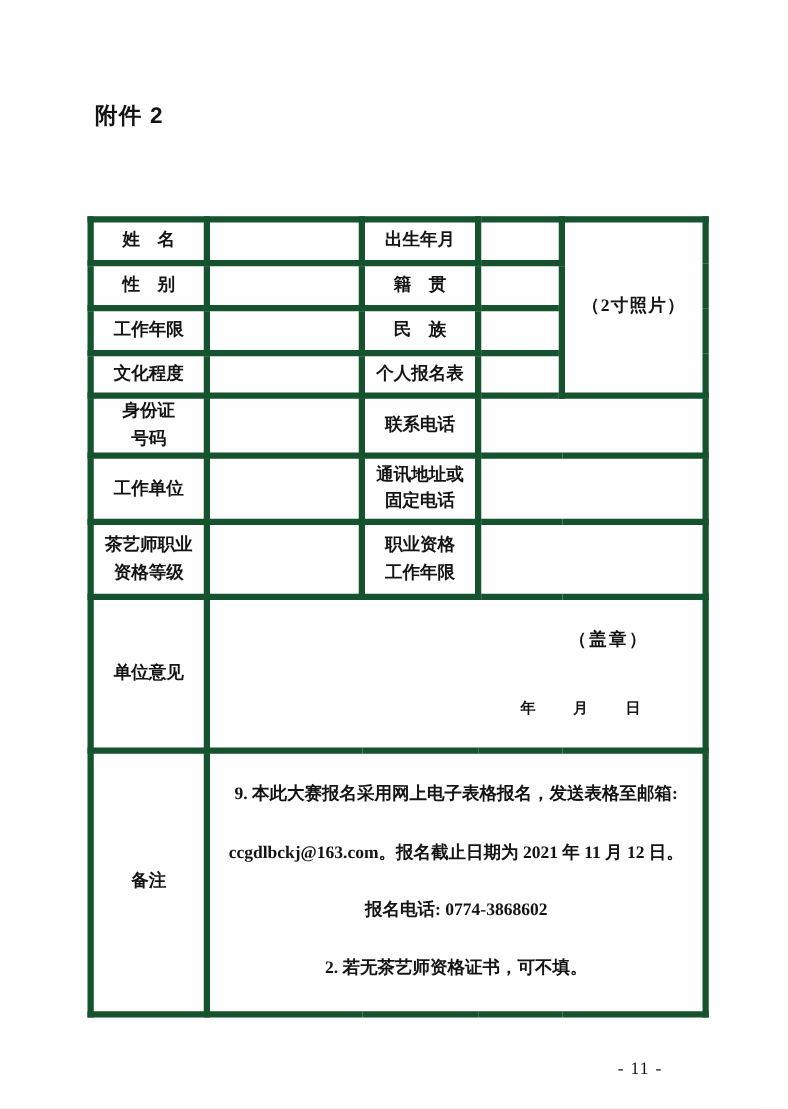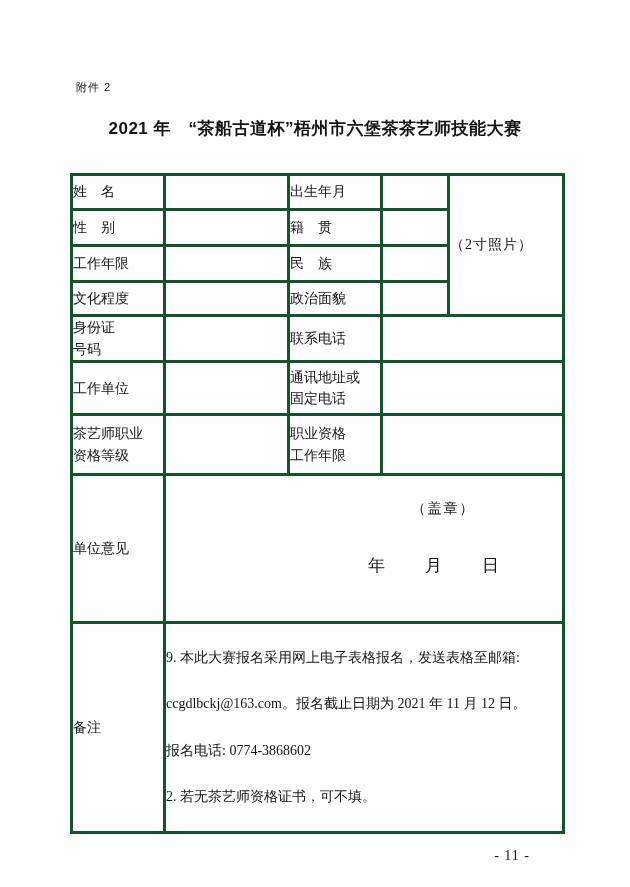--- a/index.html
+++ b/index.html
@@ -15,22 +15,22 @@
     background: #fefefe;
     font-family: "Liberation Serif", serif;
     color: #141414;
     overflow: hidden;
   }
   .attachment-label {
     position: absolute;
     left: 76px;
     top: 80px;
     font-family: "Liberation Sans", sans-serif;
-    font-weight: normal;
-    font-size: 11px;
+    font-weight: bold;
+    font-size: 18px;
     letter-spacing: 1px;
   }
   .doc-title {
     position: absolute;
     left: 0;
     top: 117px;
     width: 100%;
     text-align: center;
     font-family: "Liberation Sans", sans-serif;
     font-weight: bold;
@@ -50,27 +50,29 @@
   }
   table.reg-form {
     position: absolute;
     left: 70px;
     top: 173px;
     width: 492px;
     border-collapse: collapse;
     table-layout: fixed;
   }
   table.reg-form td {
-    border: 3px solid #14532d;
-    font-size: 14px;
+    border: 5px solid #14532d;
+    font-size: 14px;
+    text-align: center;
     vertical-align: middle;
     padding: 0;
     white-space: pre-line;
     line-height: 1.55;
     overflow: hidden;
+    font-weight: bold;
   }
   tr.r-s1 { height: 35px; }
   tr.r-s2 { height: 36px; margin-top: 12px; }
   tr.r-s3 { height: 36px; }
   tr.r-s4 { height: 34px; }
   tr.r-m1 { height: 44px; }
   tr.r-m2 { height: 53px; }
   tr.r-m3 { height: 60px; margin-top: 43px; }
   tr.r-opinion { height: 105px; }
   tr.r-remarks { height: 150px; }
@@ -83,22 +85,22 @@
     vertical-align: bottom;
   }
   .seal-line {
     margin-left: 62%;
     margin-bottom: 12px;
     font-size: 14px;
     letter-spacing: 2px;
   }
   .date-line {
     margin-left: 51%;
-    margin-bottom: 20px;
-    font-size: 17px;
+    margin-bottom: 0;
+    font-size: 12px;
     letter-spacing: 2px;
   }
   td.remarks-cell {
     text-align: left;
     vertical-align: middle;
     padding: 6px 8px 6px 9px;
   }
   .remark-line {
     font-size: 14px;
     line-height: 1.75;
@@ -112,21 +114,20 @@
     letter-spacing: 1px;
   }
 </style>
 </head>
 <body>
 
 <div class="page">
 
   <div class="attachment-label">附件 2</div>
 
-  <div class="doc-title">2021 年　“茶船古道杯”梧州市六堡茶茶艺师技能大赛</div>
 
 
   <table class="reg-form">
     <colgroup>
       <col style="width:93px">
       <col style="width:124px">
       <col style="width:93px">
       <col style="width:67px">
       <col style="width:115px">
     </colgroup>
@@ -146,21 +147,21 @@
     </tr>
     <tr class="r-s3">
       <td>工作年限</td>
       <td></td>
       <td>民　族</td>
       <td></td>
     </tr>
     <tr class="r-s4">
       <td>文化程度</td>
       <td></td>
-      <td>政治面貌</td>
+      <td>个人报名表</td>
       <td></td>
     </tr>
     <tr class="r-m1">
       <td>身份证
 号码</td>
       <td></td>
       <td>联系电话</td>
       <td colspan="2"></td>
     </tr>
     <tr class="r-m2">

